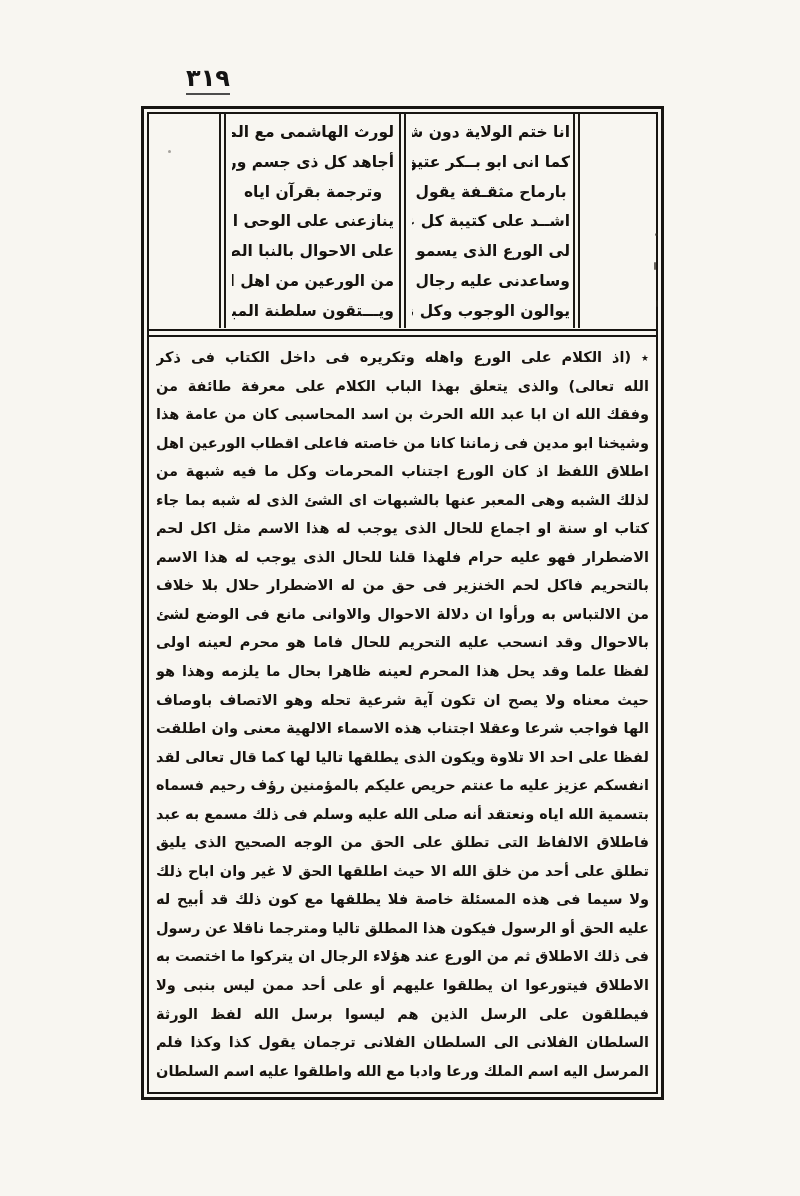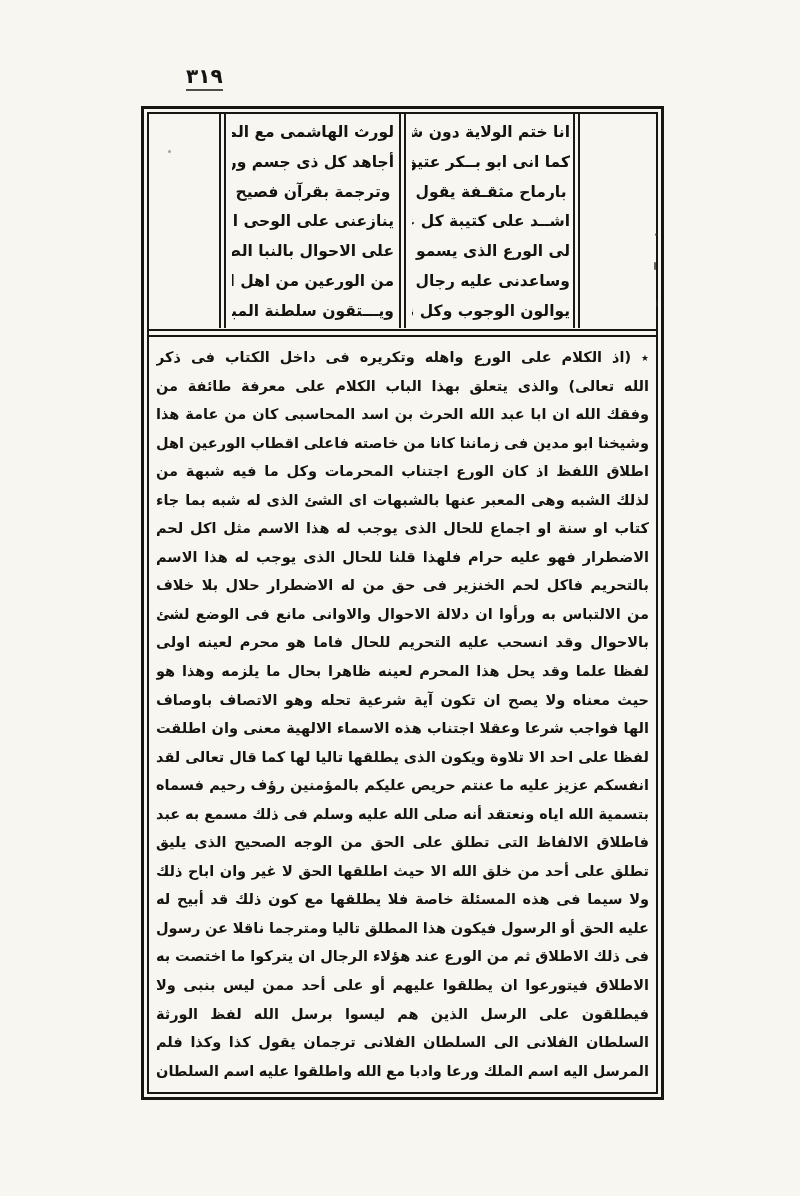--- a/index.html
+++ b/index.html
@@ -11,21 +11,21 @@
     position:relative;
     width:800px;height:1196px;
     background:#f8f6f1;
     overflow:hidden;
     direction:rtl;
     color:#1a1a1a;
   }
   
   .page-number{
     position:absolute;top:64px;left:186px;
-    font-size:20px;font-weight:700;color:#141414;
+    font-size:24px;font-weight:700;color:#141414;
     letter-spacing:2px;
     border-bottom:2px solid rgba(20,20,20,.75);
     padding-bottom:1px;
     direction:rtl;
   }
   
   .frame-outer{
     position:absolute;left:141px;top:106px;
     width:523px;height:994px;
     border:3px solid #181512;
@@ -110,21 +110,21 @@
             <div class="verse-line">بارماح مثقـفة يقول</div>
             <div class="verse-line">اشــد على كتيبة كل عقل</div>
             <div class="verse-line">لى الورع الذى يسمو اعتلا</div>
             <div class="verse-line">وساعدنى عليه رجال صدق</div>
             <div class="verse-line">يوالون الوجوب وكل ندب</div>
           </div>
 
         <div class="verse-col col-left">
             <div class="verse-line">لورث الهاشمى مع المسـيح</div>
             <div class="verse-line">أجاهد كل ذى جسم وروح</div>
-            <div class="verse-line">وترجمة بقرآن فصيح</div>
+            <div class="verse-line">وترجمة بقرآن اياه</div>
             <div class="verse-line">ينازعنى على الوحى الصريح</div>
             <div class="verse-line">على الاحوال بالنبا الصحيح</div>
             <div class="verse-line">من الورعين من اهل الفتوح</div>
             <div class="verse-line">ويـــتقون سلطنة المبيح</div>
           </div>
       </div>
 
       <div class="section-divider"></div>
 
       <div class="main-text">

